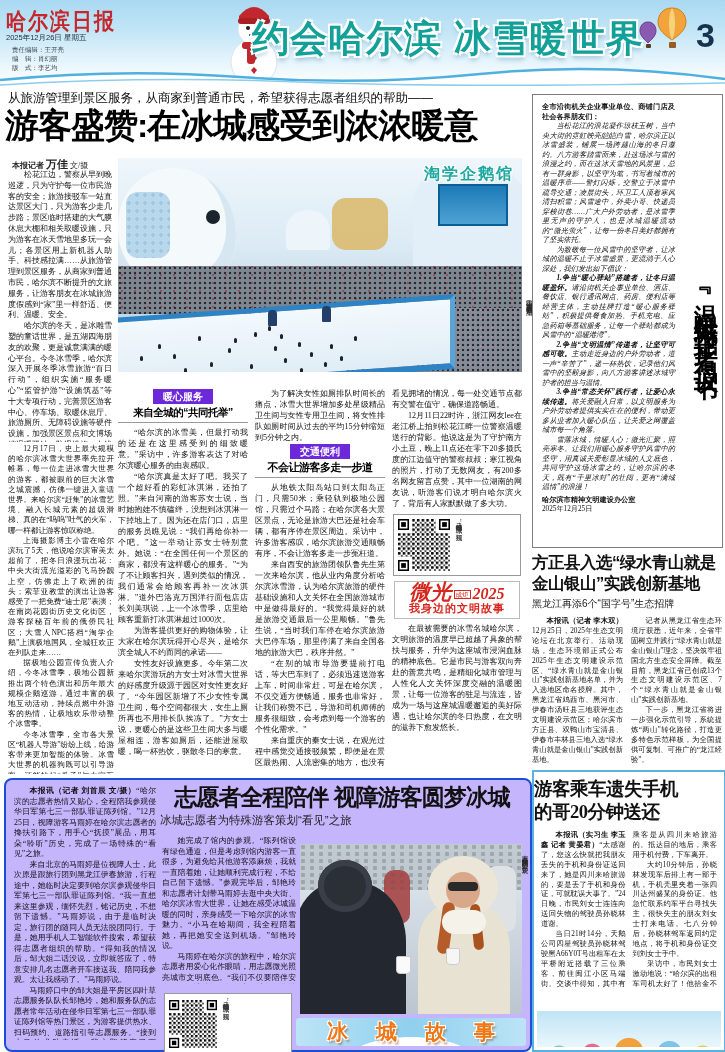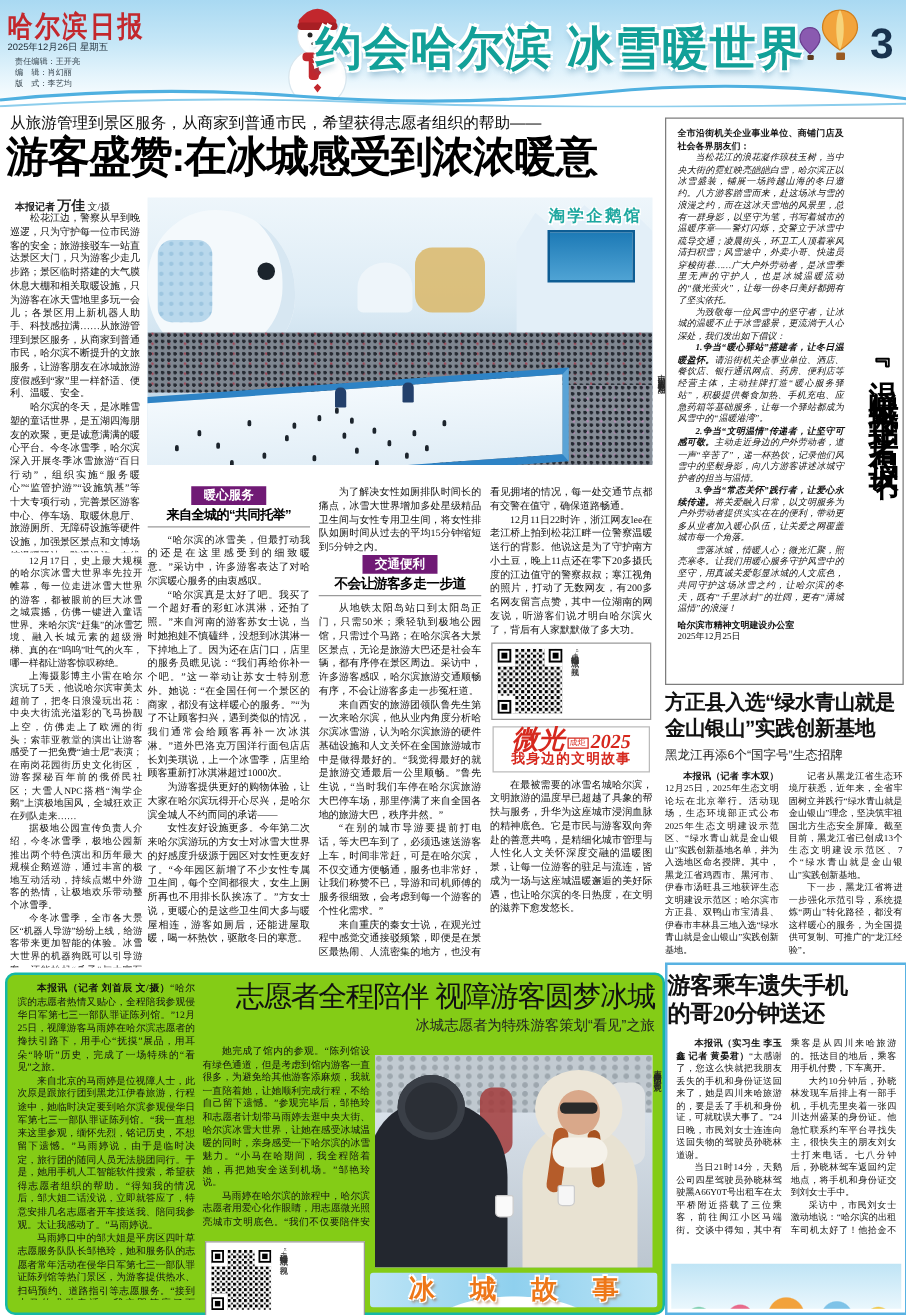--- a/index.html
+++ b/index.html
@@ -26,38 +26,38 @@
   .byline{left:12px;top:157px;font-size:8px;color:#222;}
   .byline b{font-family:"Liberation Sans",sans-serif;}
   .byline .nm{font-size:11px;font-weight:bold;}
   
   .txt p{margin:0;text-indent:2em;text-align:justify;}
   .lead-col{left:8px;top:170px;width:104px;height:272px;font-size:8px;line-height:10.8px;overflow:hidden;}
   .aesth-col{left:8px;top:444px;width:106px;height:330px;font-size:7.6px;line-height:10.2px;overflow:hidden;}
   .mids{left:118px;top:388px;width:404px;height:387px;column-count:3;column-gap:7px;column-fill:auto;
     font-size:8px;line-height:11px;overflow:hidden;}
   .sec-head{break-inside:avoid;text-align:center;border-bottom:1px solid #9a9a9a;padding-bottom:3px;margin:1px 0 4px;}
-  .badge{display:inline-block;background:#701a75;color:#fff;font-family:"Liberation Sans",sans-serif;
+  .badge{display:inline-block;background:#6d28d9;color:#fff;font-family:"Liberation Sans",sans-serif;
     font-weight:bold;font-size:10px;padding:2px 10px;margin-bottom:3px;}
   .sec-title{font-family:"Liberation Sans",sans-serif;font-weight:900;font-size:10.5px;letter-spacing:-0.5px;color:#000;}
   
   .photo{left:118px;top:158px;width:404px;height:214px;overflow:hidden;
     background:linear-gradient(180deg,#eef6fb 0%,#dcebf5 40%,#cfe2ef 55%,#c3d8e8 72%,#cfe3f0 100%);}
   .whale{left:0;top:10px;width:118px;height:122px;background:#f4f9fc;border-radius:50% 58% 46% 54%;
     box-shadow:inset -10px -8px 0 #d7e7f2;}
   .whale-panel{left:8px;top:34px;width:44px;height:66px;border-radius:12px;background:#b9d8ec;
     background-image:radial-gradient(circle at 3px 3px,#9ec6e0 1.5px,transparent 2px);background-size:8px 8px;}
   .whale-eye{left:88px;top:52px;width:14px;height:14px;border-radius:50%;background:#1b242c;}
   .dome1{left:168px;top:52px;width:44px;height:40px;border-radius:50% 50% 10% 10%;background:#eef5fa;}
   .dome2{left:214px;top:40px;width:56px;height:52px;border-radius:14px;background:#d9b45f;opacity:.8;}
   .castle{left:295px;top:0;width:109px;height:122px;background:#e3eff8;
     clip-path:polygon(0 30%,14% 10%,30% 22%,50% 5%,68% 18%,84% 8%,100% 22%,100% 100%,0 100%);}
   .screen{left:320px;top:26px;width:66px;height:38px;background:linear-gradient(180deg,#1d7ab6,#4fa3d4);
     border:2px solid #0e5d94;}
-  .photo-label{right:8px;top:6px;font-family:"Liberation Sans",sans-serif;font-weight:900;font-size:13px;
+  .photo-label{right:8px;top:6px;font-family:"Liberation Sans",sans-serif;font-weight:900;font-size:16px;
     color:#1fa8a0;letter-spacing:2px;text-shadow:-1px -1px 0 #fff,1px -1px 0 #fff,-1px 1px 0 #fff,1px 1px 0 #fff;}
   .crowd{left:0;top:108px;width:404px;height:48px;background-color:#7e8690;
     background-image:radial-gradient(circle at 2px 2px,#262b33 1.3px,transparent 1.6px),
       radial-gradient(circle at 4px 1px,#a14b5a 0.9px,transparent 1.2px);
     background-size:5px 5px,13px 8px;}
   .crowd2{left:228px;top:150px;width:176px;height:64px;background-color:#858c96;
     background-image:radial-gradient(circle at 2px 2px,#232830 1.3px,transparent 1.6px),
       radial-gradient(circle at 3px 2px,#b08ab0 0.9px,transparent 1.2px);
     background-size:5px 5px,11px 9px;}
   .rink{left:-6px;top:148px;width:338px;height:64px;transform:skewY(-4deg);
@@ -103,26 +103,26 @@
   .tx-body{margin:6px 7px 0;height:168px;column-count:2;column-gap:7px;column-fill:auto;
     font-size:7.3px;line-height:9.9px;overflow:hidden;}
   .tx-strip{position:absolute;left:3px;right:3px;bottom:3px;height:36px;
     background:radial-gradient(circle at 50% 115%,#f2a23c 0 14px,transparent 15px),
       radial-gradient(circle at 30% 120%,#e86a8a 0 10px,transparent 11px),
       radial-gradient(circle at 72% 118%,#7ec3e8 0 12px,transparent 13px),
       radial-gradient(circle at 12% 125%,#7fd0b0 0 10px,transparent 11px),
       radial-gradient(circle at 90% 125%,#f0c84a 0 10px,transparent 11px),
       linear-gradient(180deg,#bfe4f5,#eaf7fd);}
   
-  .vol-box{left:4px;top:778px;width:524px;height:270px;border:2px solid #14b8a6;border-radius:8px;background:#84cc16;}
+  .vol-box{left:4px;top:778px;width:524px;height:270px;border:2px solid #1d4ed8;border-radius:8px;background:#c4b5fd;}
   .vol-box .abs{position:absolute;}
   .vol-left{left:8px;top:6px;width:142px;height:254px;font-size:7.8px;line-height:10.5px;overflow:hidden;}
-  .vol-headline{left:154px;top:2px;width:364px;text-align:right;font-family:"Liberation Sans",sans-serif;
-    font-weight:400;font-size:23px;letter-spacing:-1px;white-space:nowrap;}
-  .vol-subhead{left:154px;top:33px;width:364px;text-align:right;font-family:"Liberation Sans",sans-serif;
+  .vol-headline{left:154px;top:2px;width:364px;text-align:center;font-family:"Liberation Sans",sans-serif;
+    font-weight:700;font-size:23px;letter-spacing:-1px;white-space:nowrap;}
+  .vol-subhead{left:154px;top:33px;width:364px;text-align:left;font-family:"Liberation Sans",sans-serif;
     font-size:11.5px;color:#222;}
   .vol-mid{left:156px;top:56px;width:134px;height:148px;font-size:7.8px;line-height:10.5px;overflow:hidden;}
   .vol-qr{left:158px;top:208px;}
   .vol-photo{left:294px;top:64px;width:222px;height:170px;overflow:hidden;
     background:linear-gradient(180deg,#e6edf4 0%,#d4dde6 35%,#bcc6d0 100%);}
   .tree-band{left:0;top:0;width:222px;height:46px;background-color:#b9c2c9;
     background-image:radial-gradient(circle at 3px 3px,#8d979e 2px,transparent 2.5px);background-size:9px 7px;opacity:.8;}
   .pL{left:-6px;top:38px;width:112px;height:132px;border-radius:40% 45% 0 0;background:#23272f;}
   .pL-head{left:18px;top:16px;width:54px;height:52px;border-radius:50%;background:#2b2f36;box-shadow:inset 0 0 0 6px #3a3f47;}
   .pR{left:118px;top:58px;width:92px;height:112px;border-radius:38% 42% 0 0;background:#e8e2d2;}
@@ -293,21 +293,21 @@
   </div>
   <div class="init-strip">『温暖城市守护者』倡议书</div>
 </div>
 
 <div class="abs fz">
   <div class="fz-headline">方正县入选“绿水青山就是金山银山”实践创新基地</div>
   <div class="fz-subhead">黑龙江再添6个“国字号”生态招牌</div>
   <div class="fz-body">
     <p><b>本报讯（记者 李木双）</b><span>12月25日，2025年生态文明论坛在北京举行。活动现场，生态环境部正式公布2025年生态文明建设示范区、“绿水青山就是金山银山”实践创新基地名单，并为入选地区命名授牌。其中，黑龙江省鸡西市、黑河市、伊春市汤旺县三地获评生态文明建设示范区；哈尔滨市方正县、双鸭山市宝清县、伊春市丰林县三地入选“绿水青山就是金山银山”实践创新基地。</span></p>
     <p><b></b><span>记者从黑龙江省生态环境厅获悉，近年来，全省牢固树立并践行“绿水青山就是金山银山”理念，坚决筑牢祖国北方生态安全屏障。截至目前，黑龙江省已创成13个生态文明建设示范区、7个“绿水青山就是金山银山”实践创新基地。</span></p>
-    <p><b></b><span>下一步，黑龙江省将进一步强化示范引导，系统提炼“两山”转化路径，都没有这样暖心的服务，为全国提供可复制、可推广的“龙江经验”。</span></p>
+    <p><b></b><span>下一步，黑龙江省将进一步强化示范引导，系统提炼“两山”转化路径，打造更多特色示范样板，为全国提供可复制、可推广的“龙江经验”。</span></p>
   </div>
 </div>
 
 <div class="abs tx-box">
   <div class="tx-headline">
     <div>游客乘车遗失手机</div>
     <div>的哥20分钟送还</div>
   </div>
   <div class="tx-body">
     <p><b>本报讯（实习生 李玉鑫 记者 黄晏君）</b><span>“太感谢了，您这么快就把我朋友丢失的手机和身份证送回来了，她是四川来哈旅游的，要是丢了手机和身份证，可就耽误大事了。”24日晚，市民刘女士连连向送回失物的驾驶员孙晓林道谢。</span></p>

